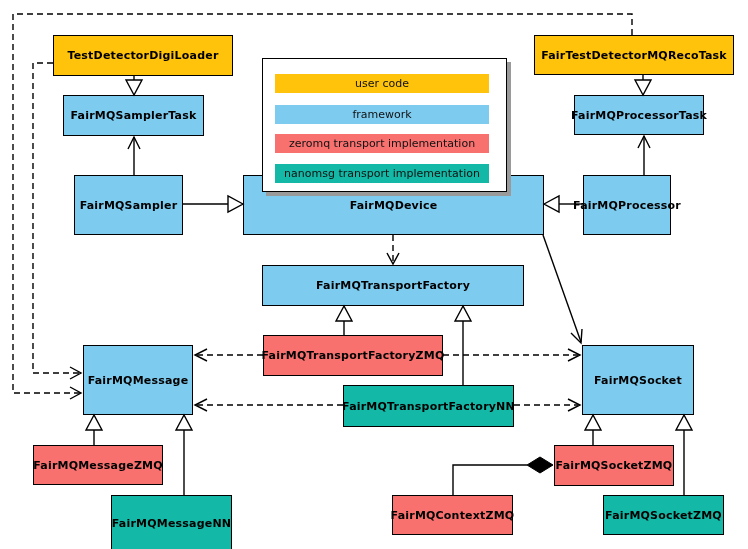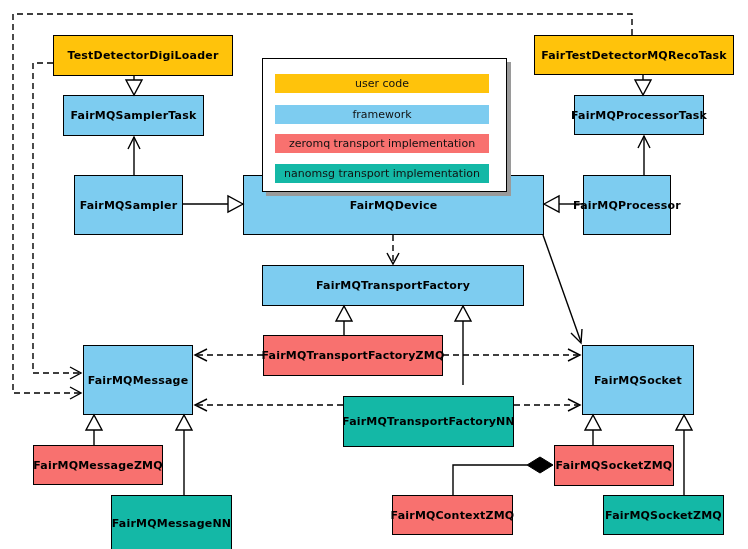--- a/index.html
+++ b/index.html
@@ -60,21 +60,21 @@
   </div>
   <div class="node cat-fw" style="left:583px;top:175px;width:88px;height:60px">
     <span>FairMQProcessor</span>
   </div>
   <div class="node cat-fw abstract" style="left:262px;top:265px;width:262px;height:41px">
     <span>FairMQTransportFactory</span>
   </div>
   <div class="node cat-zmq" style="left:263px;top:335px;width:180px;height:41px">
     <span>FairMQTransportFactoryZMQ</span>
   </div>
-  <div class="node cat-nn" style="left:343px;top:396px;width:171px;height:51px">
+  <div class="node cat-nn" style="left:343px;top:385px;width:171px;height:42px">
     <span>FairMQTransportFactoryNN</span>
   </div>
   <div class="node cat-fw abstract" style="left:83px;top:345px;width:110px;height:70px">
     <span>FairMQMessage</span>
   </div>
   <div class="node cat-fw abstract" style="left:582px;top:345px;width:112px;height:70px">
     <span>FairMQSocket</span>
   </div>
   <div class="node cat-zmq" style="left:33px;top:445px;width:130px;height:40px">
     <span>FairMQMessageZMQ</span>

